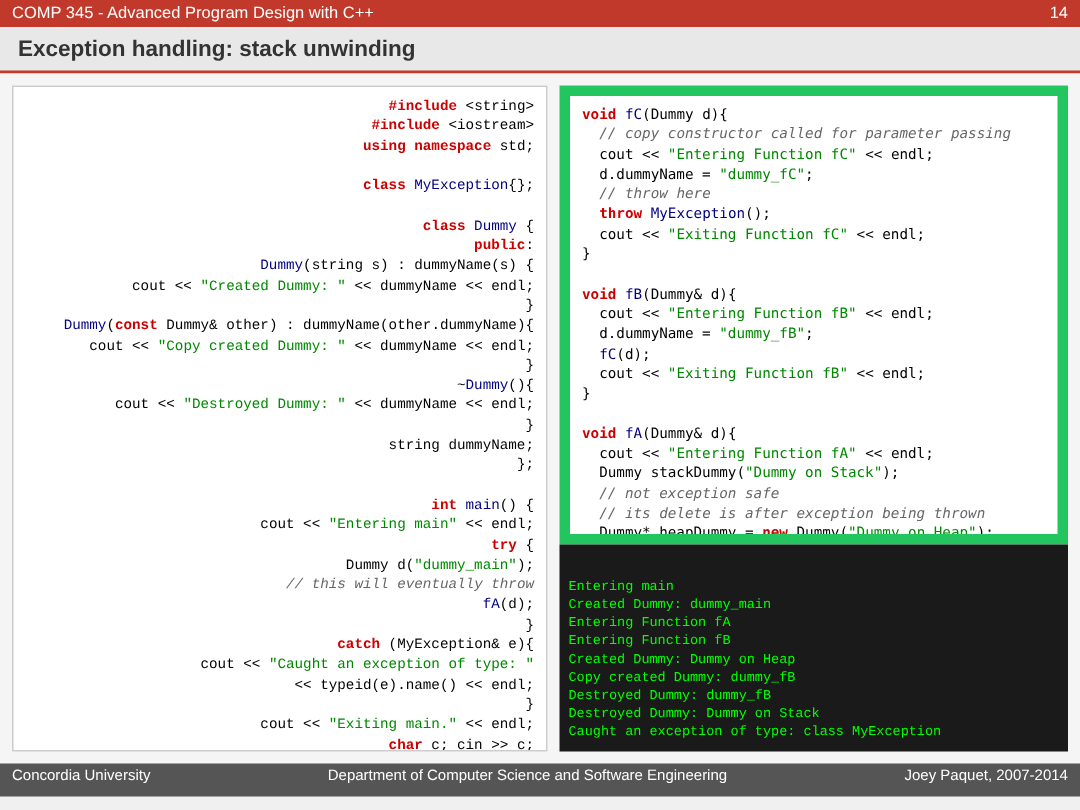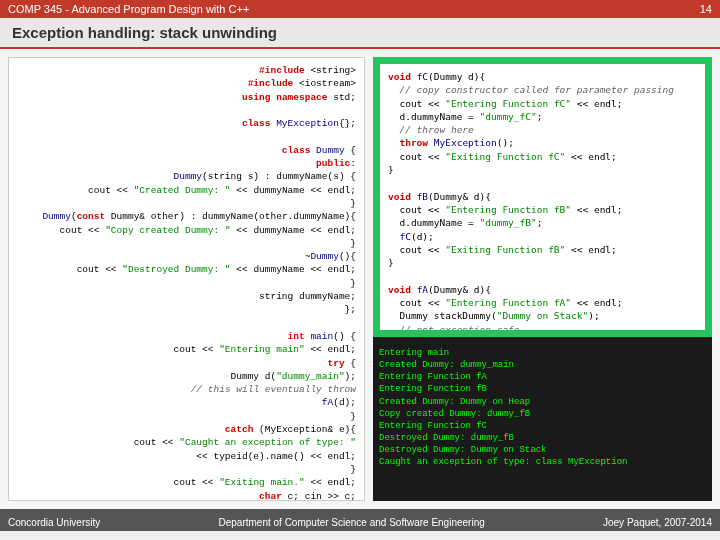--- a/index.html
+++ b/index.html
@@ -71,30 +71,30 @@
       line-height: 1.4;
       flex: 1;
       overflow: hidden;
     }
     .terminal-panel {
       background: #1a1a1a;
       color: #00ff00;
       font-family: 'Courier New', monospace;
       font-size: 9px;
       line-height: 1.35;
-      padding: 10px 6px;
-      height: 164px;
+      padding: 22px 6px;
+      height: 138px;
       overflow: hidden;
     }
     #footer {
       background: #555;
       color: white;
       display: flex;
       justify-content: space-between;
-      align-items: flex-end;
+      align-items: flex-start;
       padding: 3px 8px;
       font-size: 10px;
       height: 22px;
     }
   </style>
 </head>
 <body>
 
 <div id="header-bar">
   <span>COMP 345 - Advanced Program Design with C++</span>
@@ -174,21 +174,20 @@
 }</pre>
     </div>
 
     <div class="terminal-panel">
       <div>Entering main</div>
       <div>Created Dummy: dummy_main</div>
       <div>Entering Function fA</div>
       <div>Entering Function fB</div>
       <div>Created Dummy: Dummy on Heap</div>
       <div>Copy created Dummy: dummy_fB</div>
-      <div>Entering Function fC</div>
       <div>Destroyed Dummy: dummy_fB</div>
       <div>Destroyed Dummy: Dummy on Stack</div>
       <div>Caught an exception of type: class MyException</div>
 
     </div>
   </div>
 </div>
 
 <div id="footer">
   <span>Concordia University</span>

